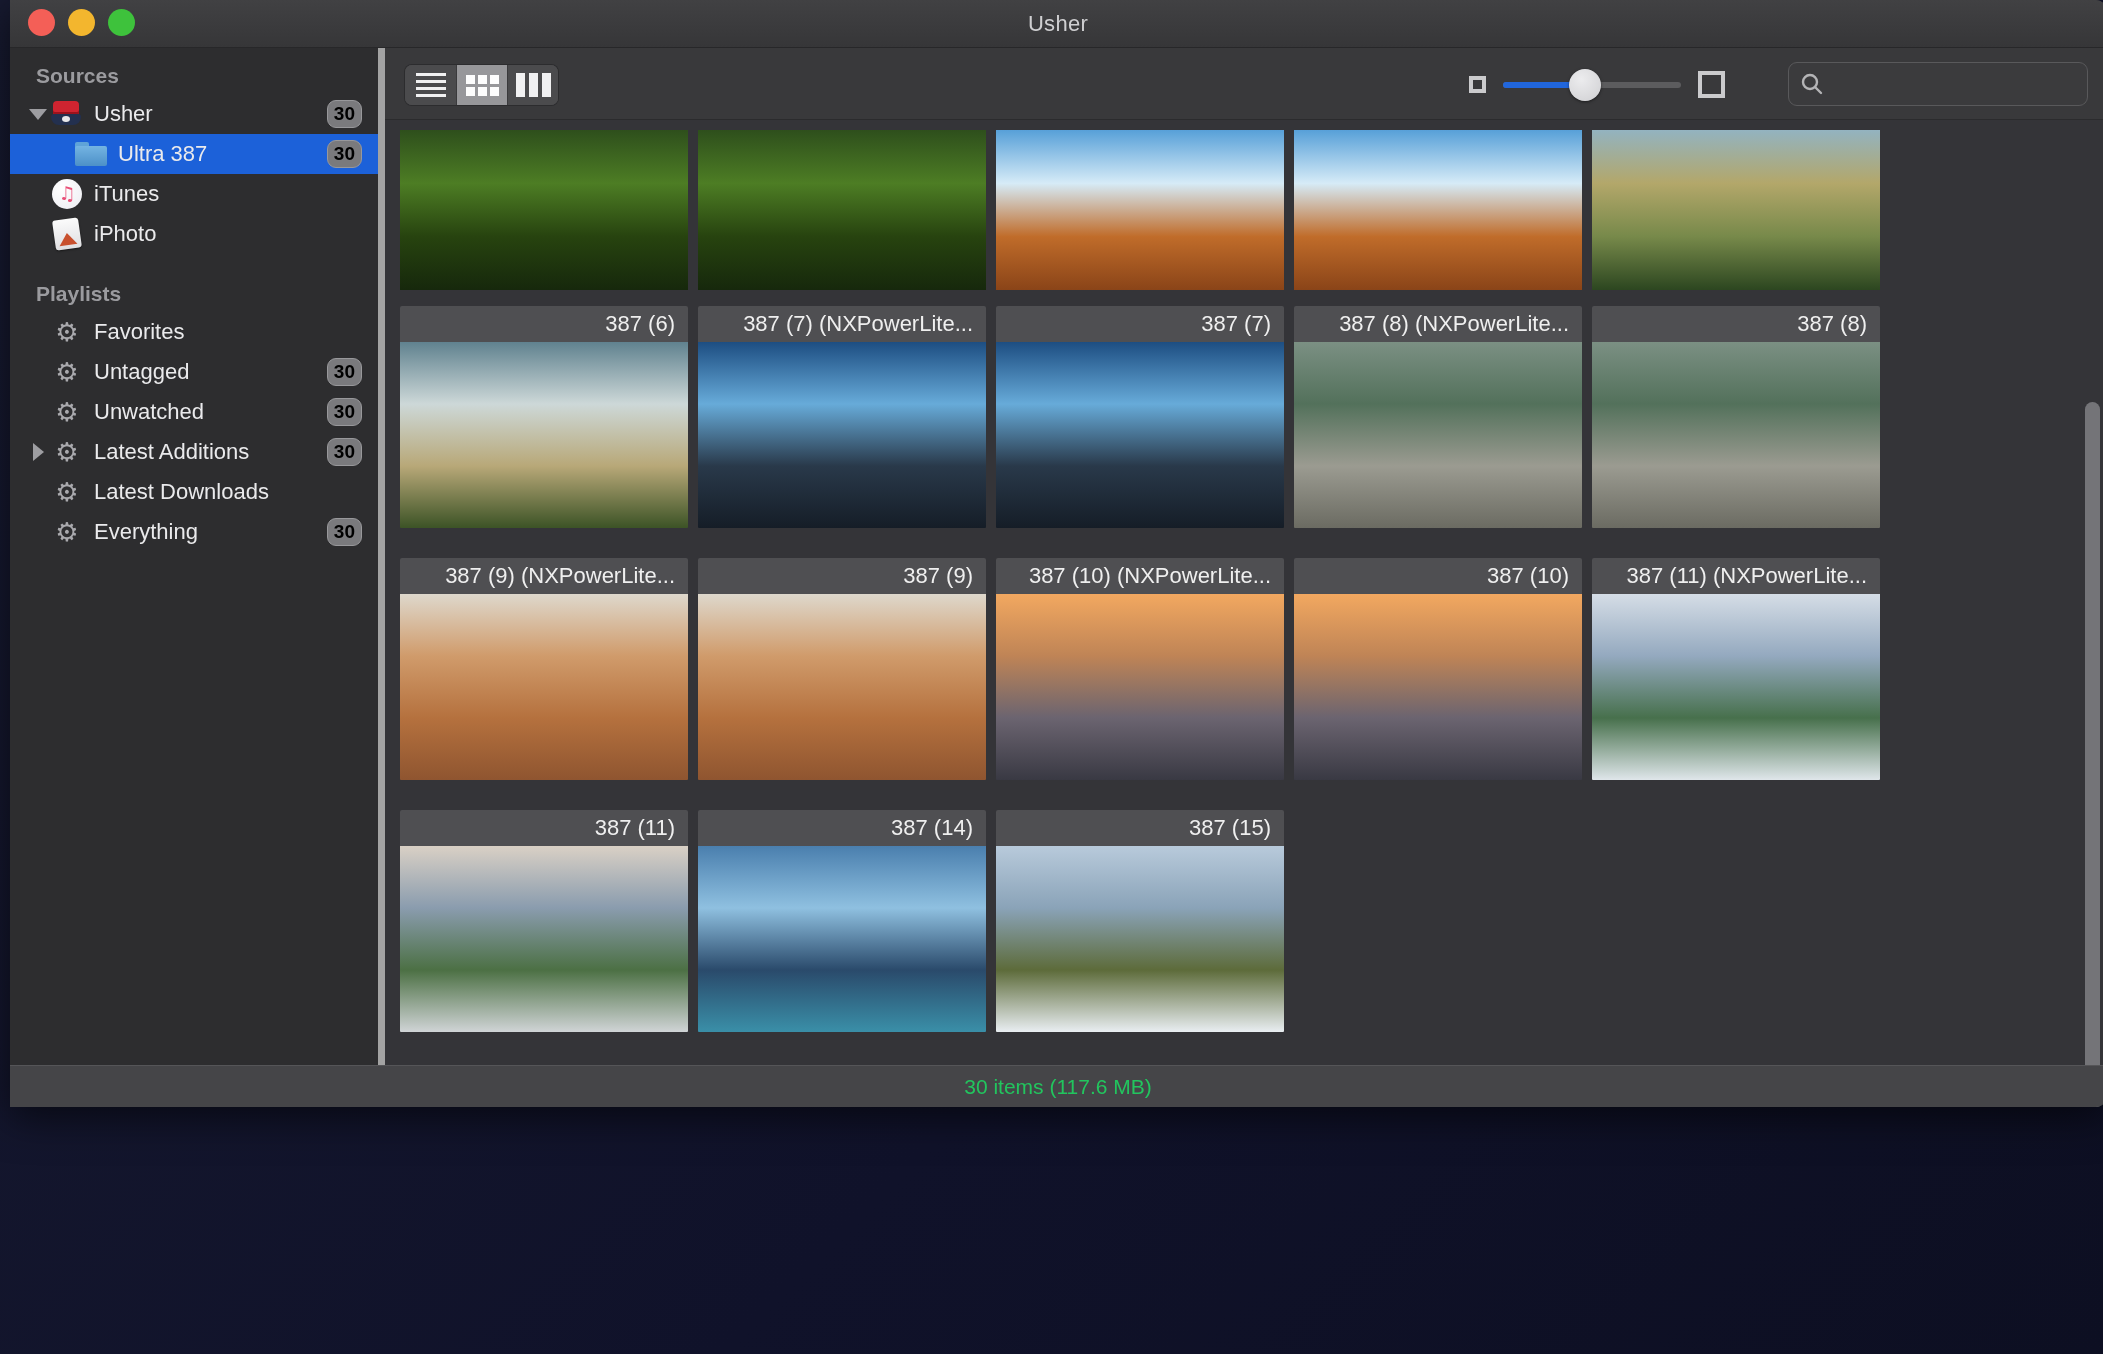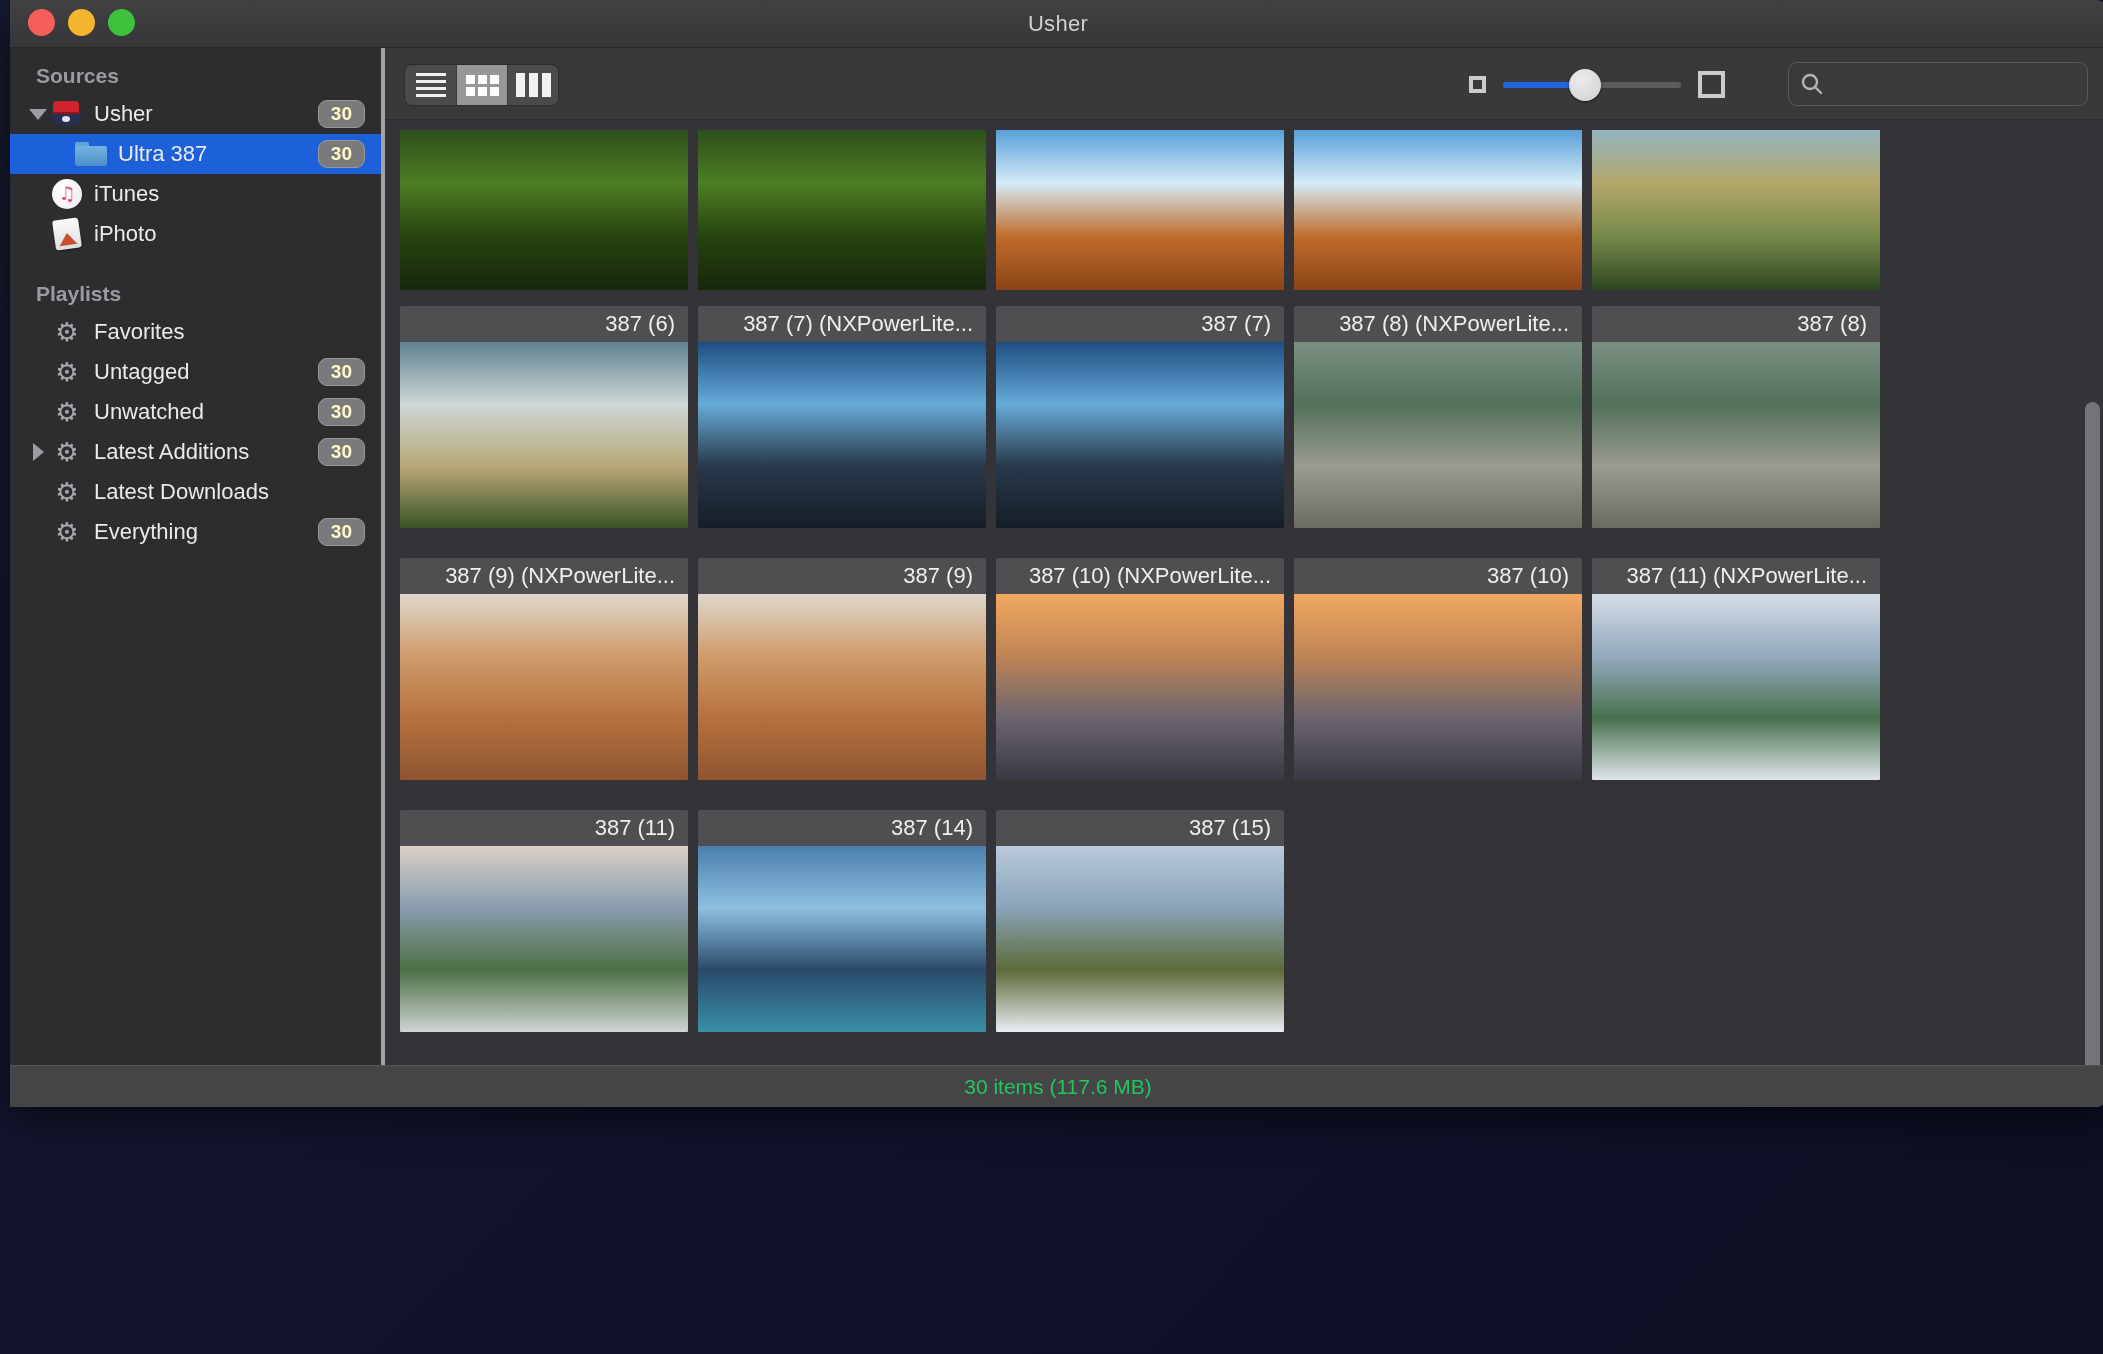--- a/index.html
+++ b/index.html
@@ -26,43 +26,43 @@
   .traffic { position:absolute; left:18px; top:9px; display:flex; gap:13px; }
   .light { width:27px; height:27px; border-radius:50%; }
   .light.red { background:#f45f57; }
   .light.yellow { background:#f3b62e; }
   .light.green { background:#3ec23c; }
   .win-title { color:#cfcfd1; font-size:22px; letter-spacing:.3px; }
   
   .content { position:absolute; top:48px; left:0; width:100%; height:1258px; display:flex; }
   
   .sidebar {
-    width:375px; height:100%; background:#2d2d2f; border-right:4px solid #a3a3a3;
+    width:375px; height:100%; background:#2d2d2f; border-right:7px solid #a3a3a3;
     position:relative; flex:none;
   }
   .sidebar-scroll { position:absolute; top:0; left:0; right:0; bottom:48px; overflow:hidden; padding-top:10px; }
   .side-header {
     height:36px; line-height:36px; padding-left:26px;
     color:#9b9b9f; font-size:21px; font-weight:bold;
   }
   .side-row {
     height:40px; display:flex; align-items:center; position:relative;
     color:#eaeaec; font-size:22px; cursor:default;
   }
   .side-row.selected { background:#1c61d9; }
   .disc-slot { width:24px; margin-left:16px; display:flex; justify-content:center; flex:none; }
   .disc-down { width:0; height:0; border-left:9px solid transparent; border-right:9px solid transparent; border-top:11px solid #9d9da1; }
   .disc-right { width:0; height:0; border-top:9px solid transparent; border-bottom:9px solid transparent; border-left:11px solid #9d9da1; }
   .side-icon { width:34px; height:30px; margin-right:10px; flex:none; display:flex; align-items:center; justify-content:center; }
   .indent-1 { margin-left:40px; }
   .side-label { flex:1; white-space:nowrap; overflow:hidden; }
   .badge {
     margin-right:16px; background:#7a7a7d; border:1px solid #98989b;
-    color:#fef9c3; font-size:19px; font-weight:bold;
-    border-radius:9px; padding:2px 12px; line-height:22px; flex:none;
+    color:#000000; font-size:19px; font-weight:bold;
+    border-radius:9px; padding:2px 6px; line-height:22px; flex:none;
   }
   .gear-glyph { font-size:26px; color:#a9a9ad; line-height:1; }
   .sidebar-footer {
     position:absolute; left:0; right:0; bottom:0; height:48px;
     background:#343436; border-top:1px solid #424244;
     display:flex; align-items:center; gap:28px; padding-left:14px;
   }
   .footer-gear { font-size:30px; color:#e2e2e4; line-height:1; cursor:default; }
   .footer-minus { width:32px; height:4px; background:#dcdcde; border-radius:2px; cursor:default; }
   

